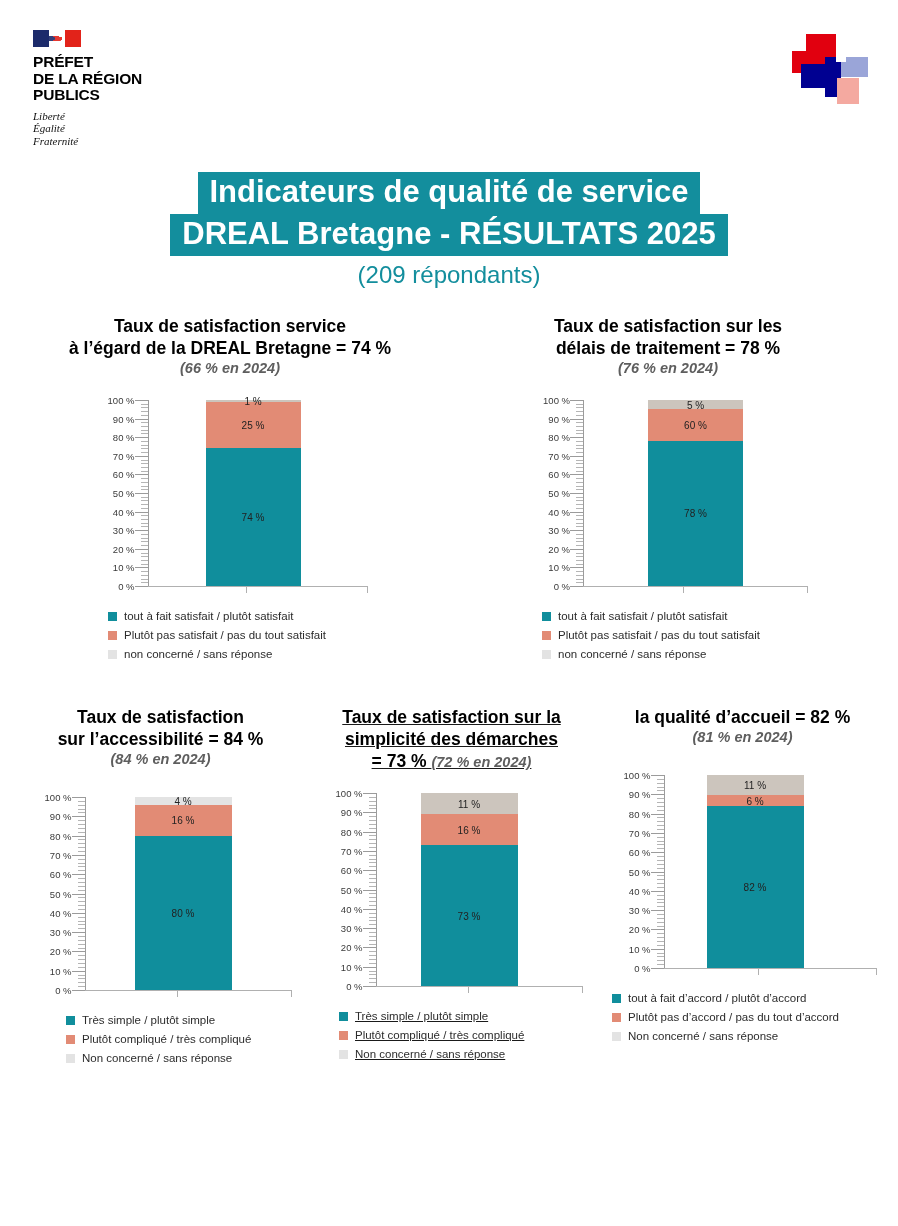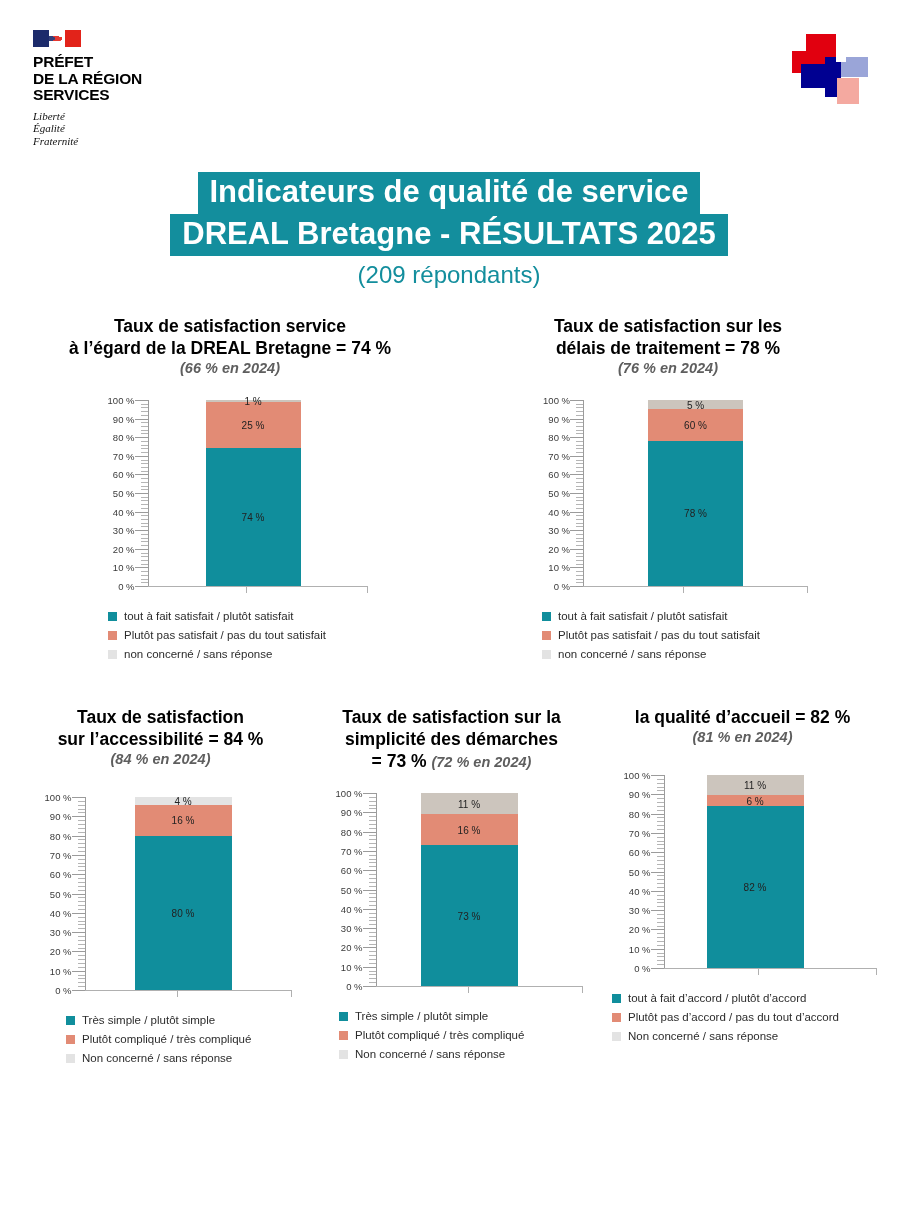--- a/index.html
+++ b/index.html
@@ -240,21 +240,21 @@
 
   <div class="marianne-logo">
     <div class="flag">
       <div class="blue"></div>
         <div class="white"></div>
         <div class="red"></div>
     </div>
     <div class="prefet-name">
       <div>PRÉFET</div>
       <div>DE LA RÉGION</div>
-      <div>SERVICES</div>
+      <div>PUBLICS</div>
     </div>
     <div class="devise">
       <div>Liberté</div>
       <div>Égalité</div>
       <div>Fraternité</div>
     </div>
   </div>
 
   <div class="sp-logo">
     <div class="sp-mark">
@@ -593,21 +593,21 @@
               <span class="legend-swatch" style="background: rgb(226, 139, 117);"></span>
               <span>Plutôt compliqué / très compliqué</span>
             </div>
             <div class="legend-row">
               <span class="legend-swatch" style="background: rgb(227, 227, 227);"></span>
               <span>Non concerné / sans réponse</span>
             </div>
           </div>
         </div>
       </div>
-      <div class="panel" style="width: 285px; margin-left: 6px;">
+      <div class="panel" style="width: 285px; margin-left: 6px; text-decoration: underline;">
         <div class="panel-title">
           <div>Taux de satisfaction sur la</div>
           <div>simplicité des démarches</div>
           <div>= 73 % <span class="prev">(72 % en 2024)</span></div>
         </div>
         <div style="height: 20px;"></div>
         <div class="plot" style="width: 262px; height: 203px;">
           <div class="axis-labels">
             <span style="top: 0px;">100 %</span>
             <span style="top: 19.3px;">90 %</span>

